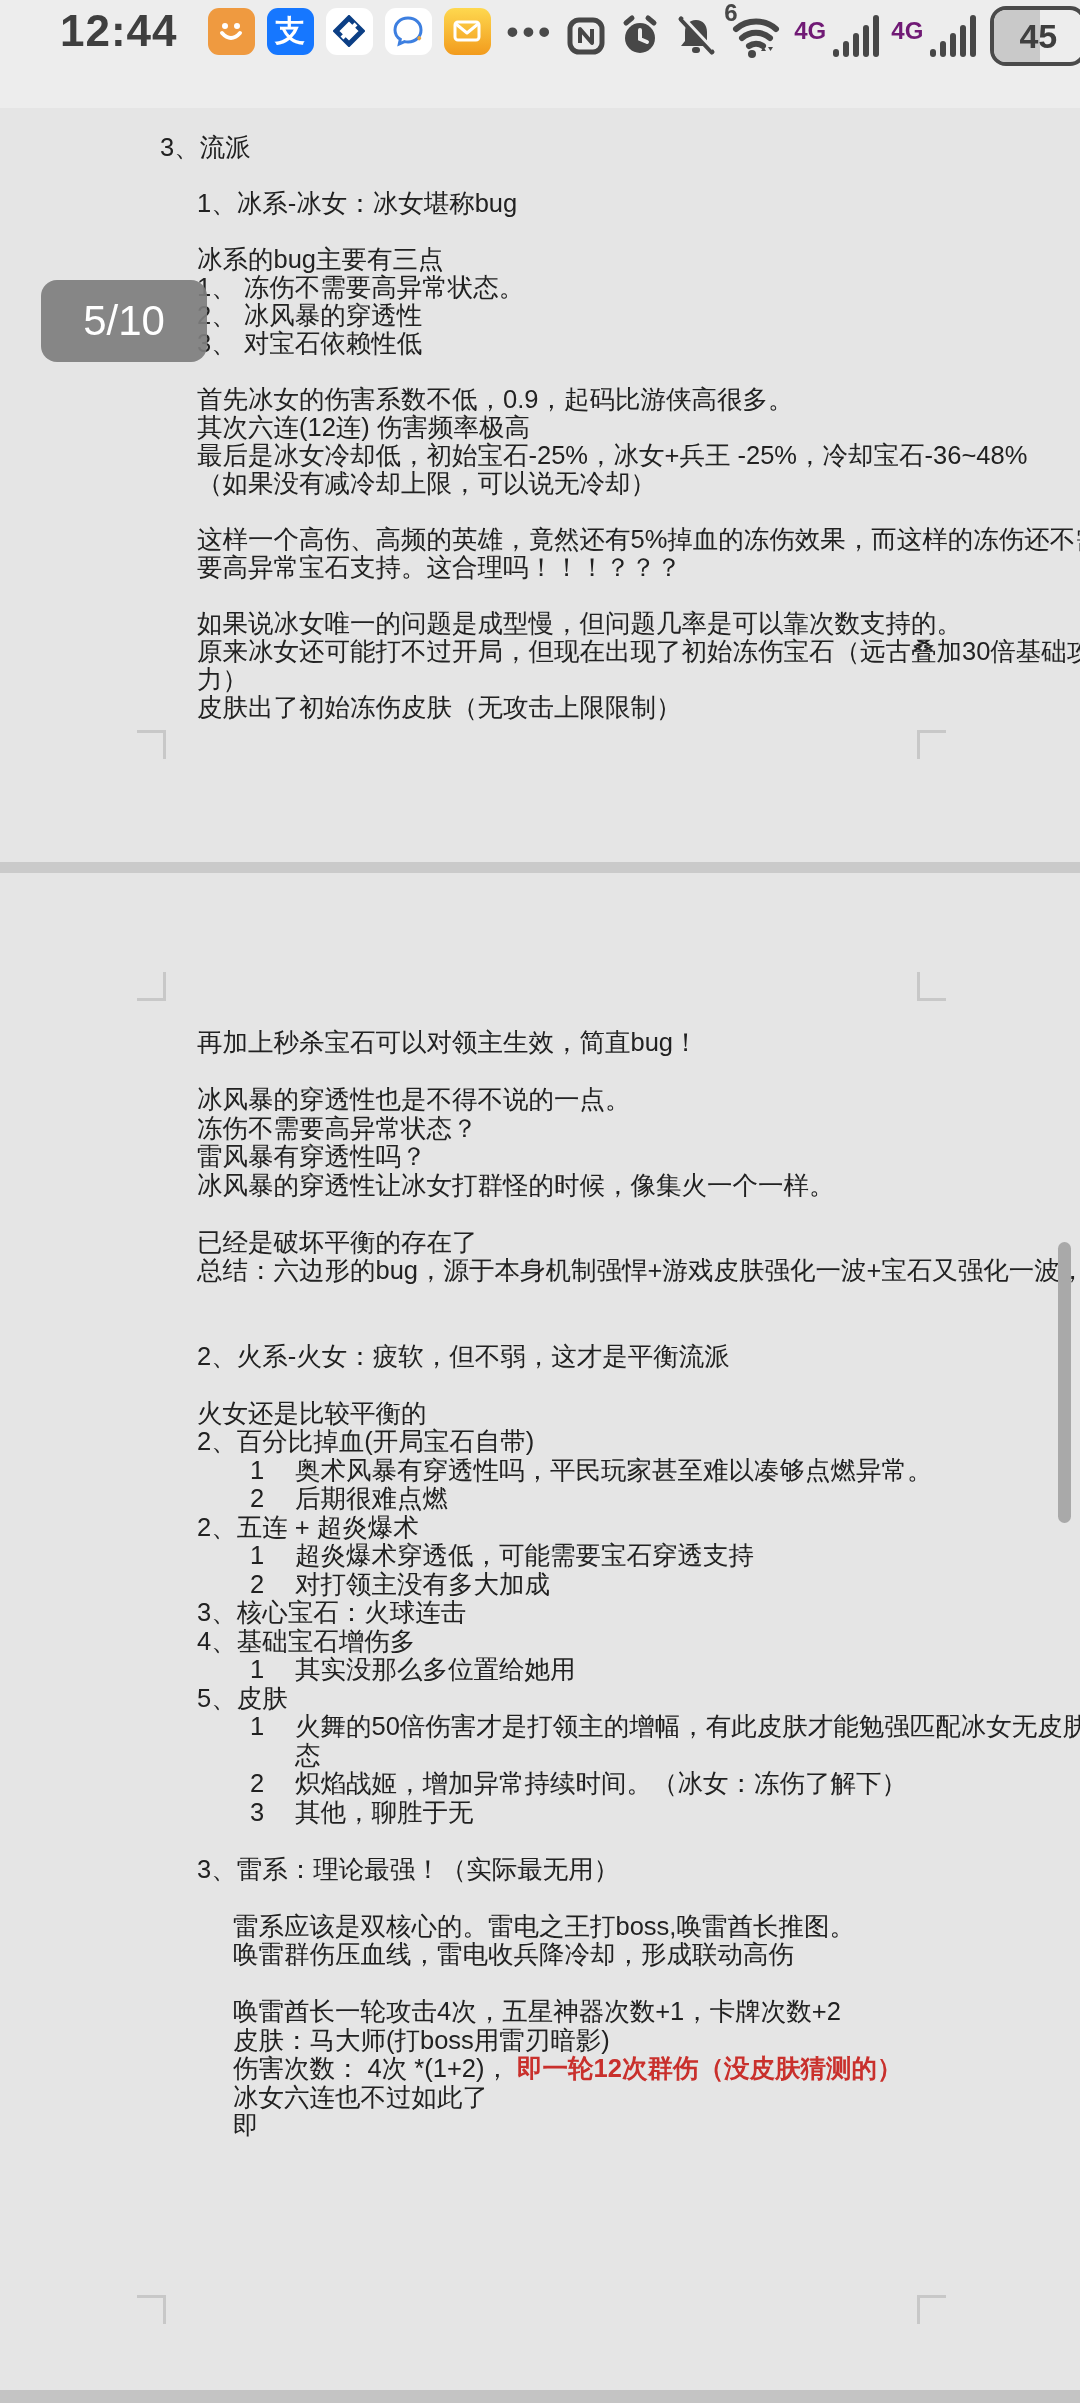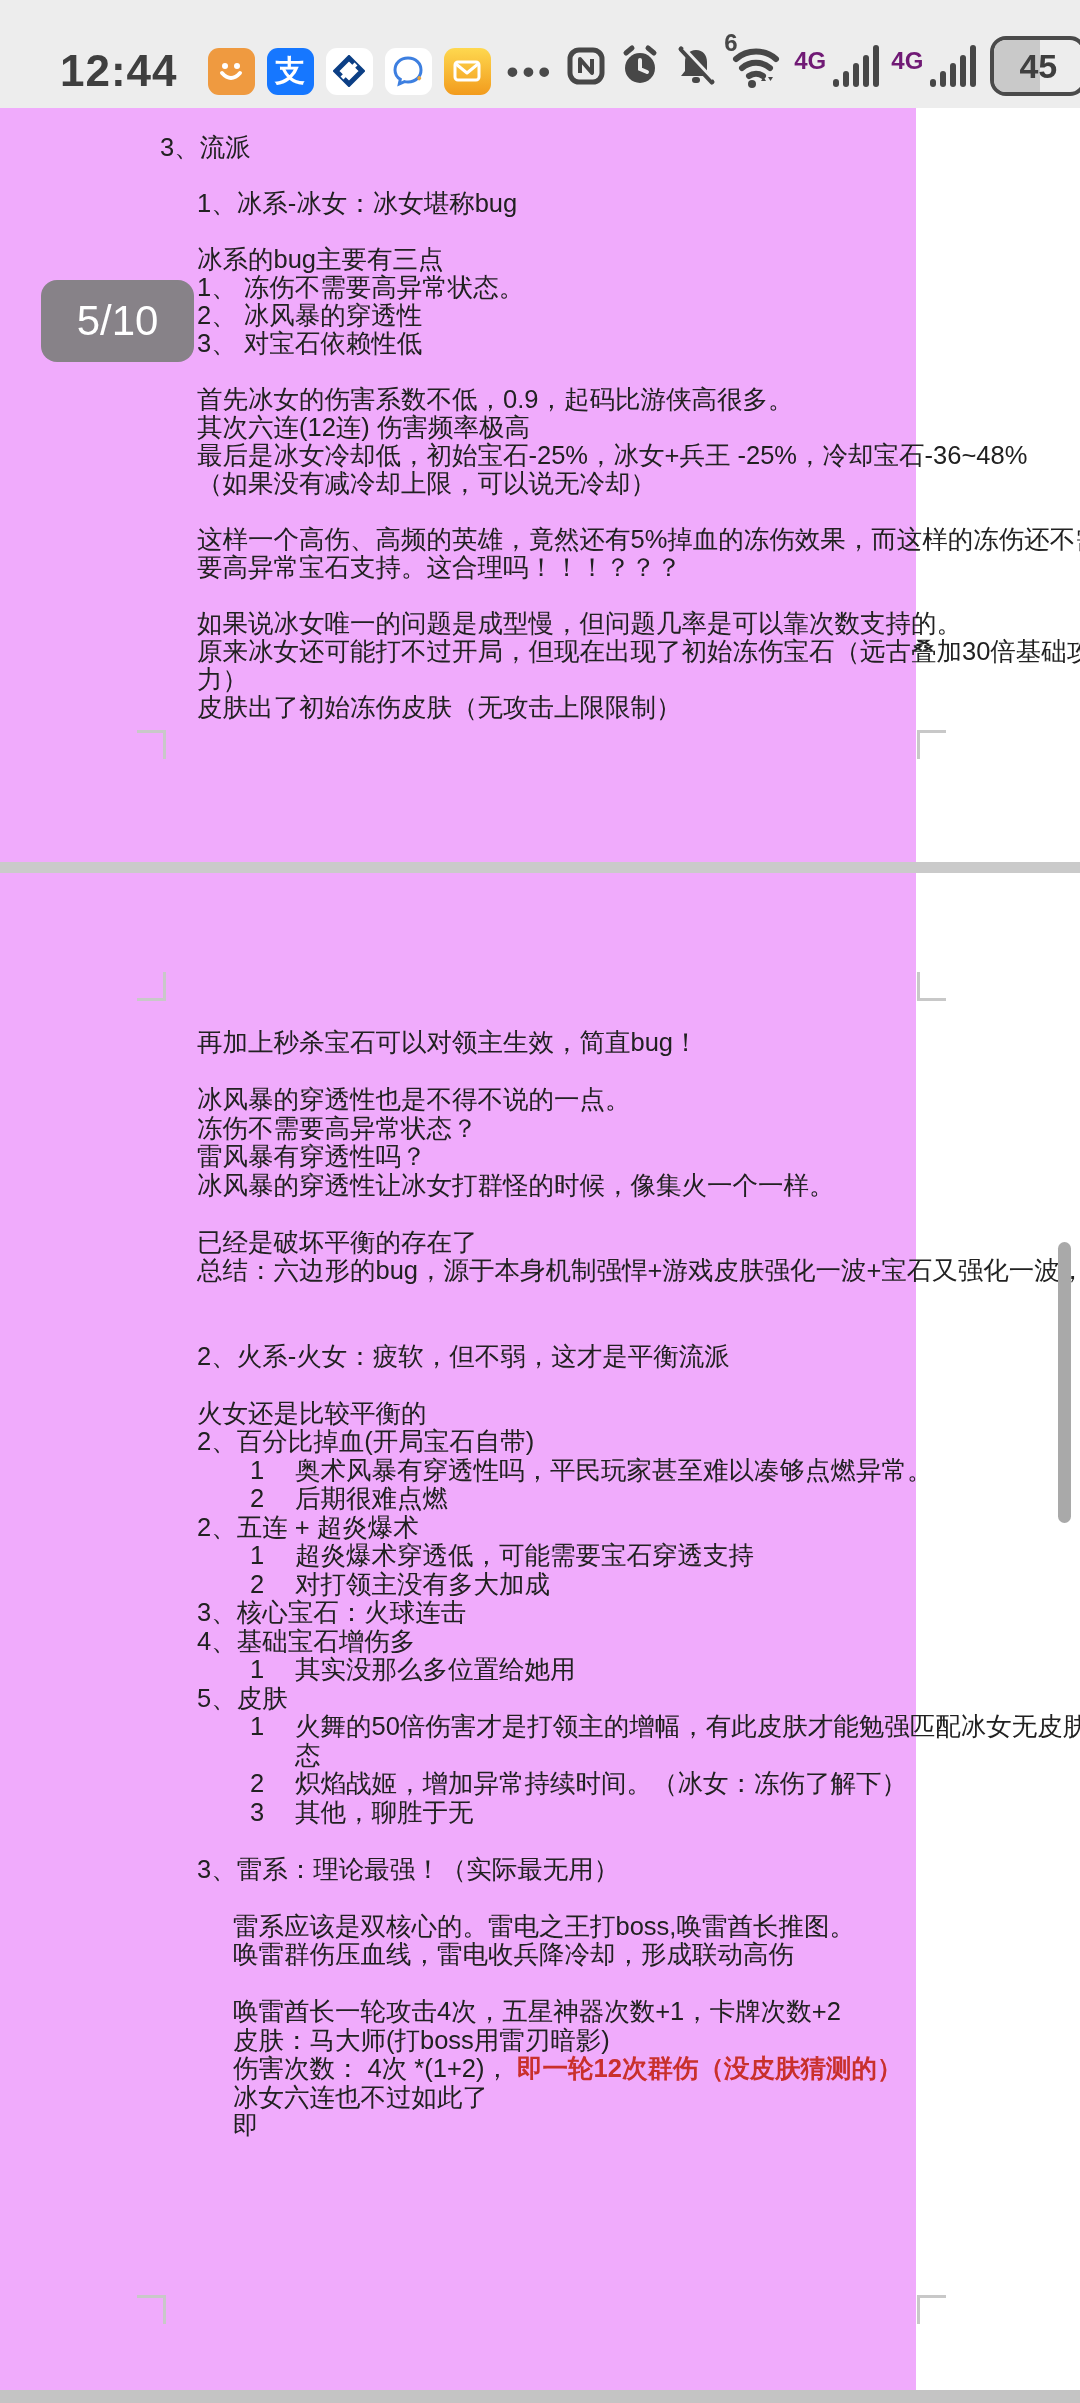--- a/index.html
+++ b/index.html
@@ -1,21 +1,21 @@
 <!DOCTYPE html>
 <html><head>
 <meta charset="utf-8">
 <style>
   html,body{margin:0;padding:0;background:#fff;}
   .screen{position:relative;width:1080px;height:2403px;background:#ffffff;overflow:hidden;
           font-family:"Liberation Sans","DejaVu Sans",sans-serif;color:#212121;}
 
   
   .status-bar{position:absolute;left:0;top:0;width:1080px;height:108px;background:#ededed;
-              display:flex;align-items:flex-end;justify-content:space-between;
+              display:flex;align-items:flex-start;justify-content:space-between;
               padding:6px 28px 12px 60px;box-sizing:border-box;}
   .sb-left,.sb-right{display:flex;align-items:center;}
   .sb-time{font-size:44px;font-weight:600;color:#3f3f3f;letter-spacing:1px;margin-right:18px;}
   .app-tile{width:47px;height:47px;border-radius:11px;margin-left:12px;display:flex;
             align-items:center;justify-content:center;flex:0 0 auto;}
   .tile-orange{background:#ef9a40;}
   .tile-blue{background:#1677ff;}
   .tile-white{background:#ffffff;}
   .tile-mail{background:linear-gradient(180deg,#fed84f 0%,#f29b1d 100%);}
   .alipay-glyph{color:#fff;font-size:30px;font-weight:700;}
@@ -25,21 +25,21 @@
   .net-label{font-size:24px;font-weight:700;color:#701a75;margin-right:3px;transform:translateY(-12px);}
   .bars{display:flex;align-items:flex-end;}
   .bars i{display:block;width:6px;background:#474747;border-radius:3px;margin-left:4px;}
   .battery{display:flex;align-items:center;margin-left:14px;}
   .batt-body{position:relative;width:88px;height:52px;border:4px solid #4a4a4a;border-radius:16px;
              background:#ededed;overflow:hidden;display:flex;align-items:center;justify-content:center;}
   .batt-fill{position:absolute;left:0;top:0;bottom:0;width:52%;background:#c9c9c9;}
   .batt-num{position:relative;font-size:34px;font-weight:600;color:#3f3f3f;z-index:1;}
 
   
-  .doc-area{position:absolute;left:0;top:108px;width:916px;height:2282px;background:#f0abfc;}
+  .doc-area{position:absolute;left:0;top:108px;width:1080px;height:2282px;background:#e5e5e5;}
   .page-text{position:absolute;left:0;width:1080px;}
   #p1-lines{top:25px;}
   #p2-lines{top:920px;}
   .line{height:28px;line-height:28px;font-size:25.5px;white-space:nowrap;color:#212121;}
   .p2 .line{height:28.5px;line-height:28.5px;}
   .l-h1{margin-left:160px;}
   .l-b{margin-left:197px;}
   .l-c{margin-left:233px;}
   .l-n{margin-left:250px;}
   .l-n .num{display:inline-block;width:45px;}
@@ -52,21 +52,21 @@
   .bottom-bar{position:absolute;left:0;top:2390px;width:1080px;height:13px;background:#c4c4c4;}
 
   
   .corner{position:absolute;width:26px;height:26px;}
   .c-tr{border-top:3px solid #c8c8c8;border-right:3px solid #c8c8c8;}
   .c-tl{border-top:3px solid #c8c8c8;border-left:3px solid #c8c8c8;}
   .c-br{border-bottom:3px solid #c8c8c8;border-right:3px solid #c8c8c8;}
   .c-bl{border-bottom:3px solid #c8c8c8;border-left:3px solid #c8c8c8;}
 
   
-  .page-badge{position:absolute;left:41px;top:280px;width:153px;height:82px;border-radius:16px;
+  .page-badge{position:absolute;left:41px;top:280px;width:166px;height:82px;border-radius:16px;
               background:rgba(126,126,126,0.92);color:#ffffff;font-size:42px;
               display:flex;align-items:center;justify-content:center;z-index:5;}
 
   
   .scroll-thumb{position:absolute;left:1058px;top:1242px;width:13px;height:281px;
                 border-radius:7px;background:#a9a9a9;z-index:4;}
 </style>
 </head>
 <body>
 

